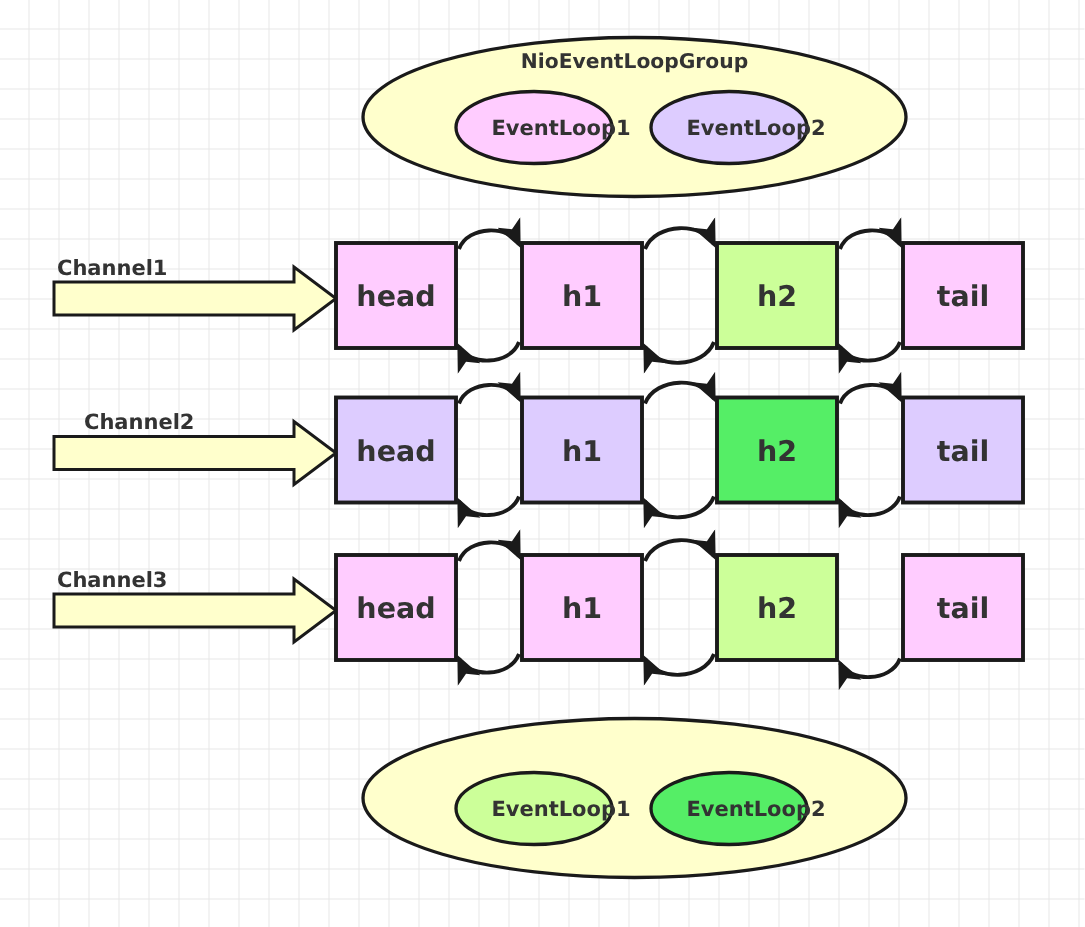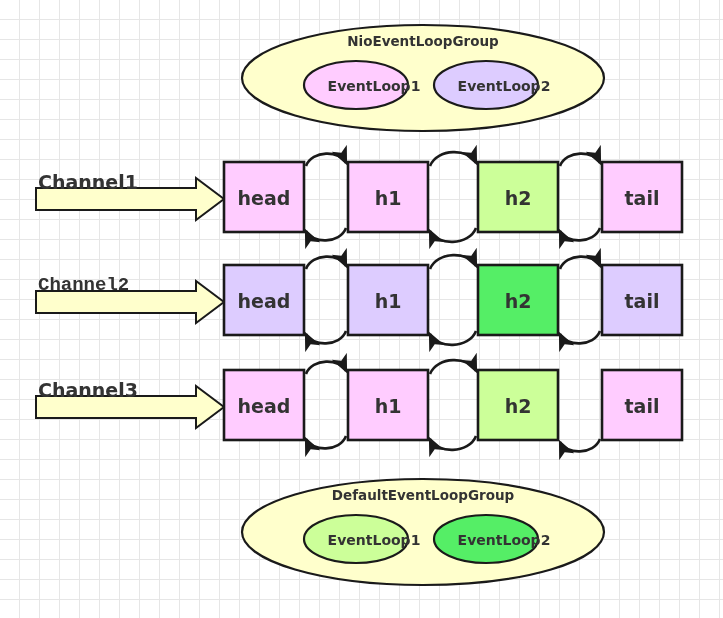--- a/index.html
+++ b/index.html
@@ -21,21 +21,21 @@
   }
   #art{position:absolute;left:0;top:0;width:723px;height:618px;}
   .lbl{
     position:absolute;
     color:#333333;
     font-weight:bold;
     white-space:nowrap;
     pointer-events:none;
   }
   .box-lbl{font-size:19px;}
-  .chan-lbl{font-size:19px;}
+  .chan-lbl{font-size:14px;}
   .grp-lbl{font-size:13.5px;}
   .el-lbl{font-size:14px;padding-left:36px;}
   .ctr{transform:translate(-50%,-50%);}
 </style>
 </head>
 <body>
 
 <div id="canvas">
 
   <svg id="art" viewBox="0 0 723 618">
@@ -102,31 +102,30 @@
       <path d="M476,436 C469,454 437,454 430,439" fill="none" stroke="#1a1a1a" stroke-width="2.6" marker-end="url(#ahead)"></path>
 
       <path d="M600,439 C594,455 566,455 560,442" fill="none" stroke="#1a1a1a" stroke-width="2.6" marker-end="url(#ahead)"></path>
     </g>
   </svg>
 
   <div class="lbl grp-lbl ctr" style="left:423px;top:41px;">NioEventLoopGroup</div>
   <div class="lbl el-lbl ctr" style="left:356px;top:86px;">EventLoop1</div>
   <div class="lbl el-lbl ctr" style="left:486px;top:86px;">EventLoop2</div>
 
-  <div class="lbl grp-lbl ctr" style="left:423px;top:495px;">DefaultEventLoopGroup</div>
   <div class="lbl el-lbl ctr" style="left:356px;top:540px;">EventLoop1</div>
   <div class="lbl el-lbl ctr" style="left:486px;top:540px;">EventLoop2</div>
 
   <div class="lbl chan-lbl" style="left:38px;top:171px;">Channel1</div>
   <div class="lbl box-lbl ctr" style="left:264px;top:198px;">head</div>
   <div class="lbl box-lbl ctr" style="left:388px;top:198px;">h1</div>
   <div class="lbl box-lbl ctr" style="left:518px;top:198px;">h2</div>
   <div class="lbl box-lbl ctr" style="left:642px;top:198px;">tail</div>
 
-  <div class="lbl chan-lbl" style="left:38px;top:274px;font-family:Liberation Mono, monospace;">Channel2</div>
+  <div class="lbl chan-lbl" style="left:56px;top:274px;">Channel2</div>
   <div class="lbl box-lbl ctr" style="left:264px;top:301px;">head</div>
   <div class="lbl box-lbl ctr" style="left:388px;top:301px;">h1</div>
   <div class="lbl box-lbl ctr" style="left:518px;top:301px;">h2</div>
   <div class="lbl box-lbl ctr" style="left:642px;top:301px;">tail</div>
 
   <div class="lbl chan-lbl" style="left:38px;top:379px;">Channel3</div>
   <div class="lbl box-lbl ctr" style="left:264px;top:406px;">head</div>
   <div class="lbl box-lbl ctr" style="left:388px;top:406px;">h1</div>
   <div class="lbl box-lbl ctr" style="left:518px;top:406px;">h2</div>
   <div class="lbl box-lbl ctr" style="left:642px;top:406px;">tail</div>

